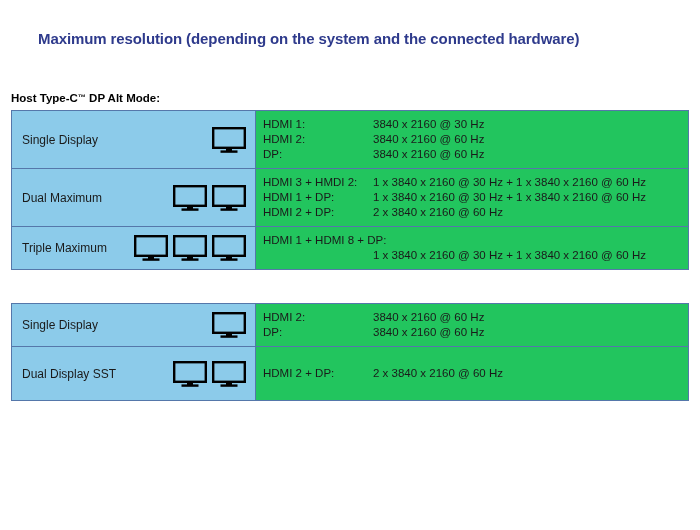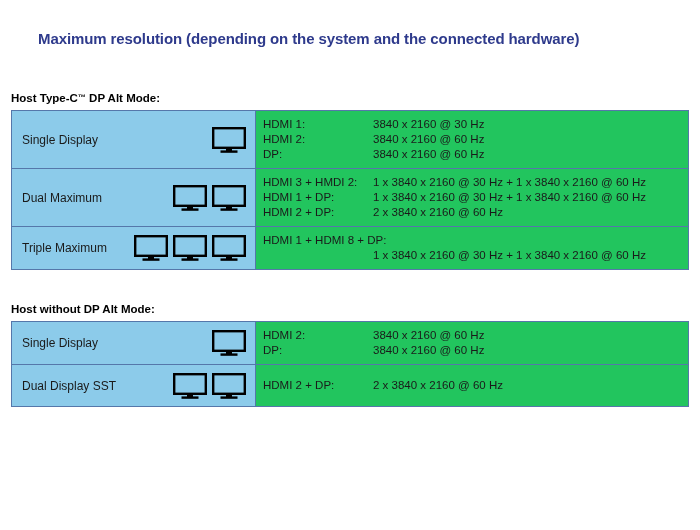--- a/index.html
+++ b/index.html
@@ -97,21 +97,21 @@
   .monitor {
     display: block;
     width: 34px;
     flex: 0 0 auto;
   }
 
   .row-h1 { height: 52px; }
   .row-h2 { height: 50px; }
   .row-h3 { height: 42px; }
   .row-s1 { height: 42px; }
-  .row-s2 { height: 42px; }
+  .row-s2 { height: 54px; }
 
   .val-line {
     display: flex;
     font-size: 11.5px;
     color: #1a1a1a;
     line-height: 15px;
     white-space: nowrap;
   }
   .val-key {
     flex: 0 0 auto;
@@ -228,21 +228,20 @@
           <div class="val-line indented">
             <span class="val-num">1 x 3840 x 2160 @ 30 Hz + 1 x 3840 x 2160 @ 60 Hz</span>
           </div>
         </td>
       </tr>
     </tbody>
   </table>
 </div>
 
 <div class="section section-2">
-  <div class="section-heading">Host without DP Alt Mode:</div>
   <table class="res-table">
     <tbody>
       <tr class="row-s1">
         <td class="cell-label">
           <div class="label-inner">
             <span class="label-text">Single Display</span>
             <span class="monitor-group">
               <svg class="monitor" viewBox="0 0 34 26">
                 <rect x="1.2" y="1.2" width="31.6" height="19.6" fill="#8ccbea" stroke="#000000" stroke-width="2.4"></rect>
                 <rect x="14" y="21" width="6" height="3.2" fill="#000000"></rect>

